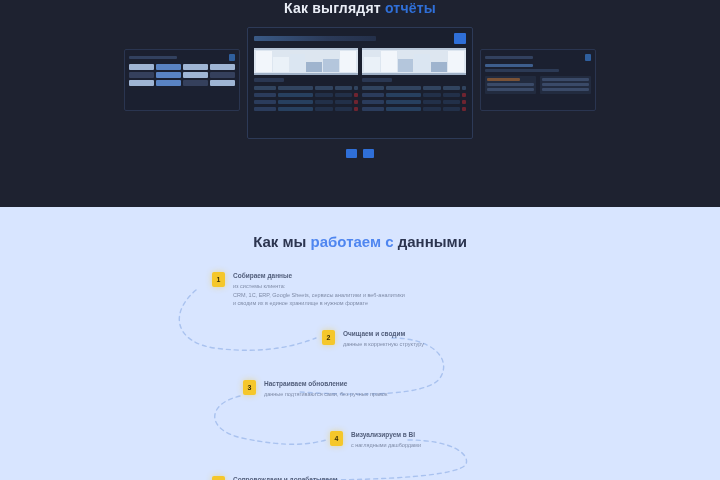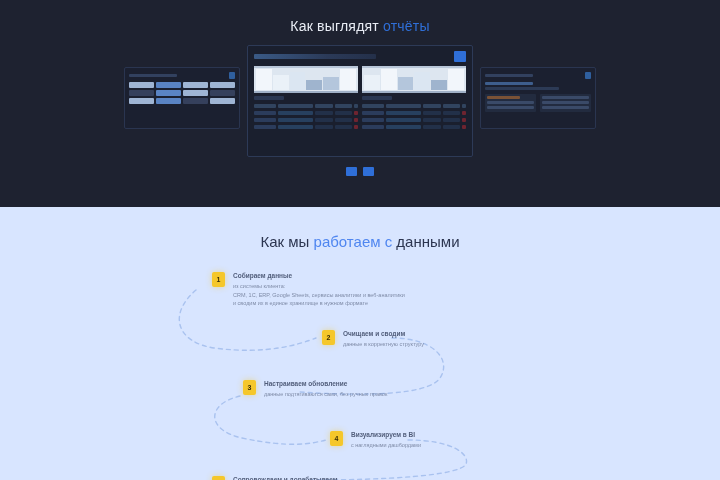--- a/index.html
+++ b/index.html
@@ -14,23 +14,22 @@
 
   
   .hero {
     position: relative;
     height: 207px;
     background: #1e2230;
     overflow: hidden;
   }
   .hero-title {
     text-align: center;
-    padding-top: 18px;
     font-size: 14px;
-    font-weight: normal;
+    font-weight: bold;
     color: #e9edf5;
     letter-spacing: .2px;
   }
   .hero-title .accent { color: #2f6fd8; }
 
   .carousel {
     position: relative;
     height: 115px;
     margin-top: 11px;
   }
@@ -142,21 +141,21 @@
   .work {
     position: relative;
     height: 273px;
     background: #d8e5ff;
     overflow: hidden;
   }
   .work-title {
     text-align: center;
     padding-top: 26px;
     font-size: 15px;
-    font-weight: normal;
+    font-weight: bold;
     color: #2c3550;
   }
   .work-title .accent { color: #4f86f0; }
 
   .timeline { position: relative; margin-top: 18px; height: 215px; }
   .timeline svg { position: absolute; inset: 0; width: 100%; height: 100%; }
 
   .step {
     position: absolute;
     display: flex;

